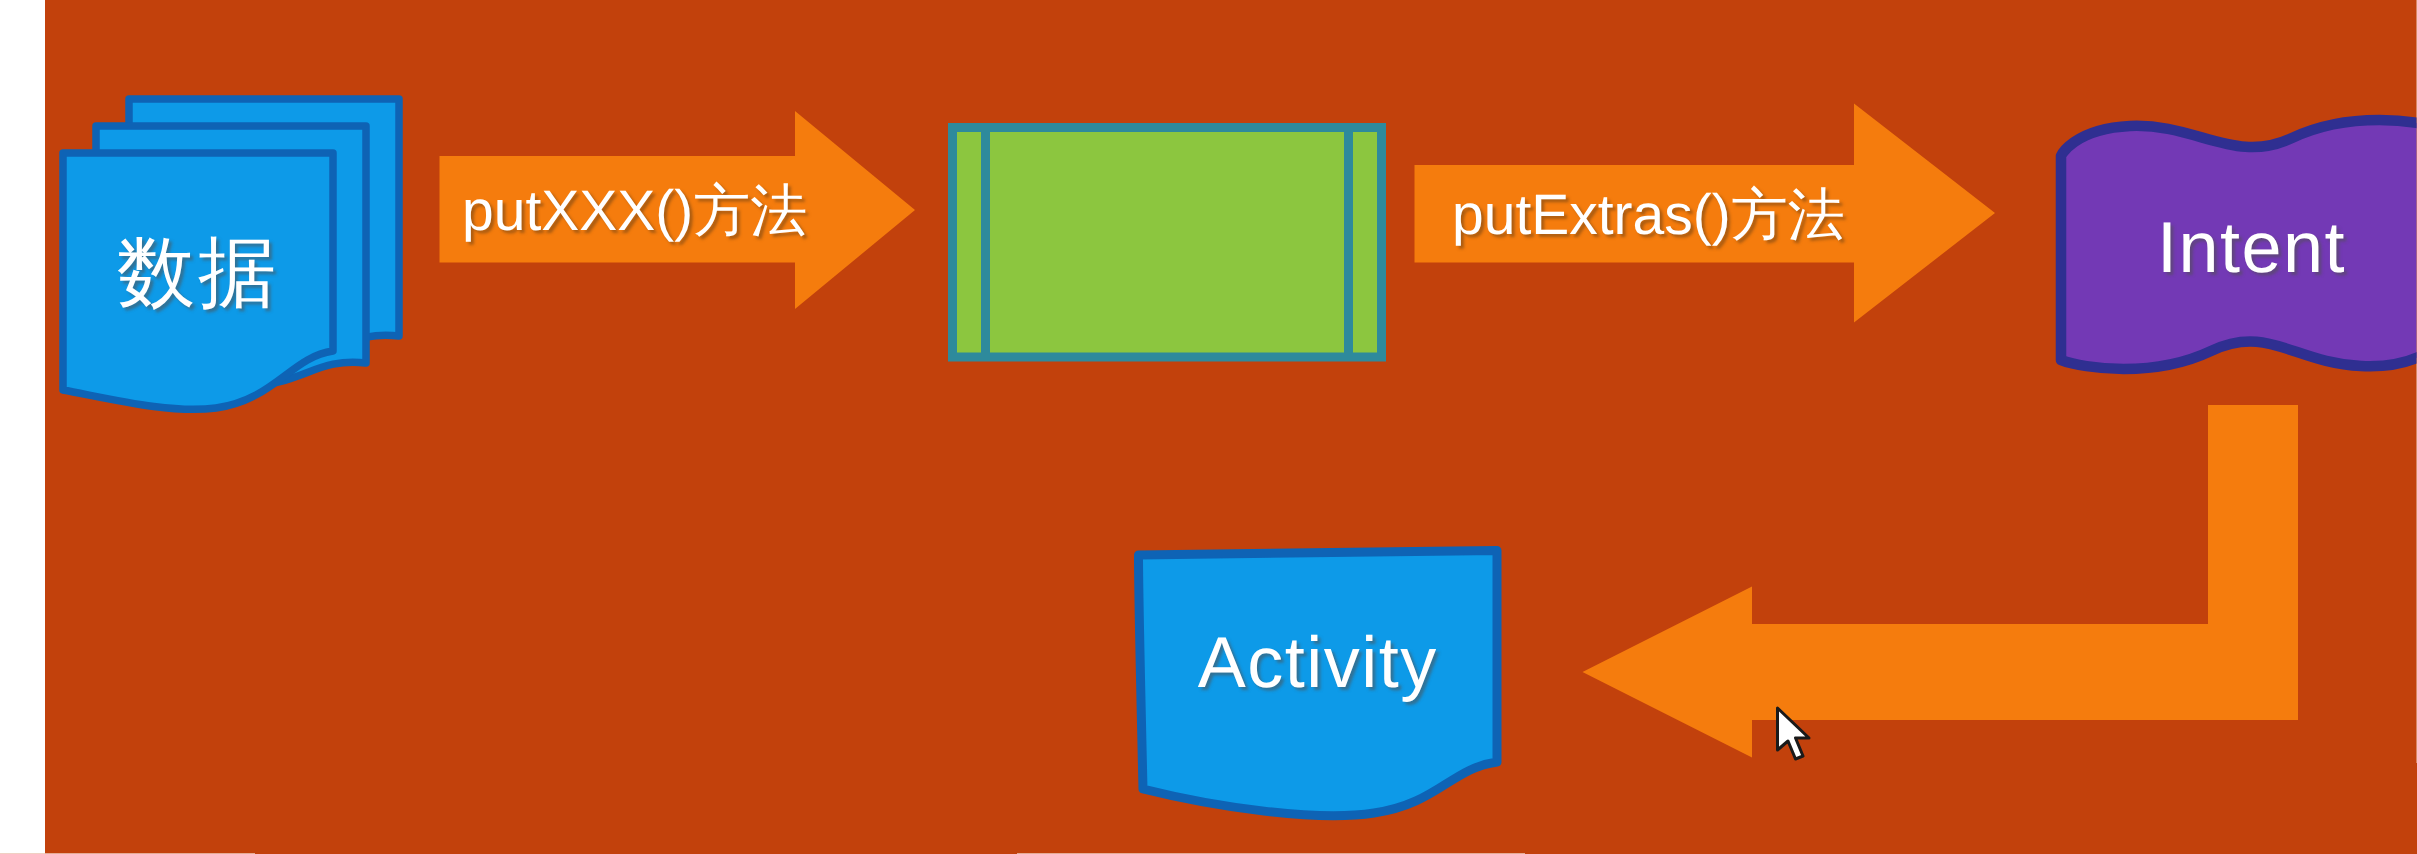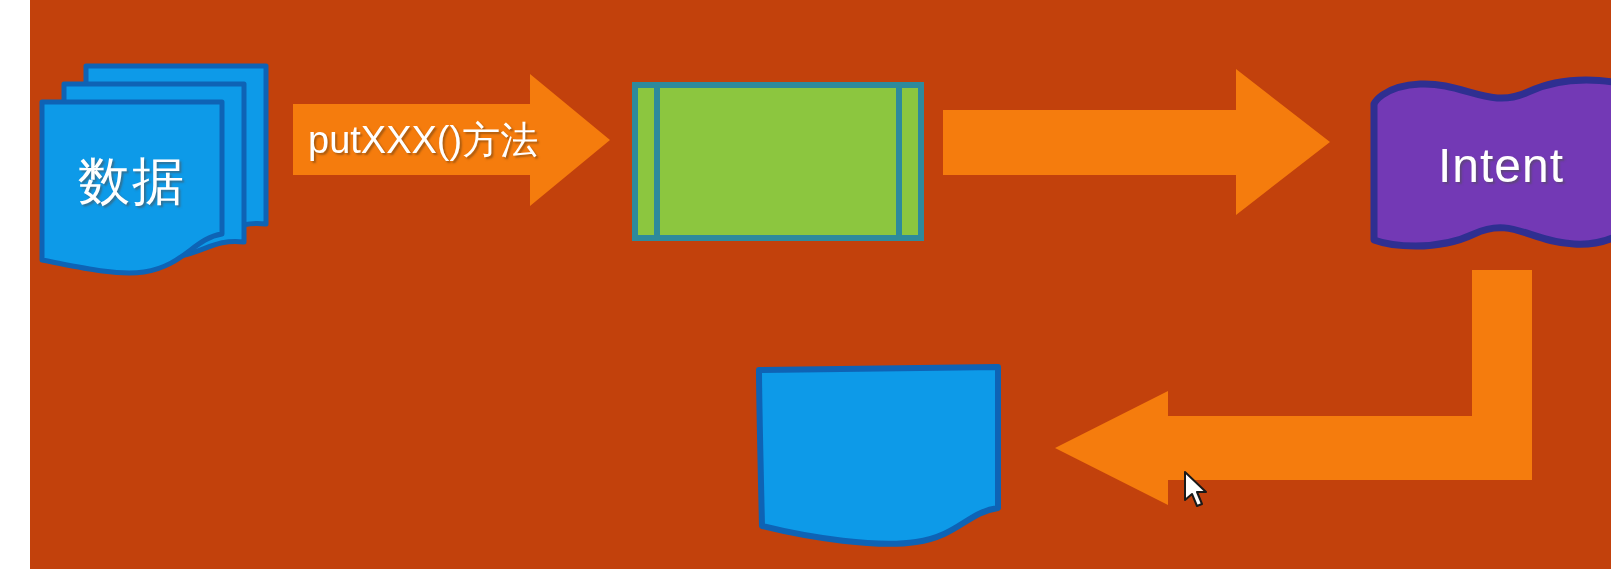--- a/index.html
+++ b/index.html
@@ -111,20 +111,21 @@
       <rect x="5" y="5" width="286" height="153" fill="#8cc63f" stroke="#2e8a9c" stroke-width="6"></rect>
       <line x1="27" y1="5" x2="27" y2="158" stroke="#2e8a9c" stroke-width="6"></line>
       <line x1="269" y1="5" x2="269" y2="158" stroke="#2e8a9c" stroke-width="6"></line>
     </svg>
   </div>
 
   <div class="arrow" style="left:908px; top:60px; width:400px; height:165px;">
     <svg width="400" height="165" viewBox="0 0 400 165" aria-hidden="true">
       <path d="M5,50 L298,50 L298,9 L392,82 L298,155 L298,115 L5,115 Z" fill="#f57c0d"></path>
     </svg>
+    <div class="arrow-label" style="left:30px; top:52px; width:290px; height:62px; justify-content:flex-start;">putExtras()方法</div>
   </div>
 
   <div class="node" style="left:1330px; top:70px; width:282px; height:190px;">
     <svg width="282" height="190" viewBox="0 0 282 190" aria-hidden="true">
       <path d="M14,34
                C14,34 22,16 60,14
                C104,12 130,40 168,22
                C206,4 252,10 268,16
                L268,158
                C268,158 252,176 214,174
@@ -148,20 +149,21 @@
     </svg>
   </div>
 
   <div class="node" style="left:720px; top:358px; width:262px; height:190px;">
     <svg width="262" height="190" viewBox="0 0 262 190" aria-hidden="true">
       <path d="M9,12 L248,9 L248,150
                C218,154 208,178 166,184
                C128,190 60,180 12,168
                C12,168 9,40 9,12 Z" fill="#0d9ae8" stroke="#0e63b5" stroke-width="6" stroke-linejoin="round"></path>
     </svg>
+    <div class="node-label label-activity" style="left:9px; top:9px; width:239px; height:150px;">Activity</div>
   </div>
 
   <div class="cursor" style="left:1152px; top:470px; width:30px; height:42px;">
     <svg width="30" height="42" viewBox="0 0 30 42" aria-hidden="true">
       <path d="M3,2 L3,30 L10,24 L15,36 L20,34 L15,22 L24,22 Z" fill="#ffffff" stroke="#1a1a1a" stroke-width="2" stroke-linejoin="round"></path>
     </svg>
   </div>
 
 </div>
 

